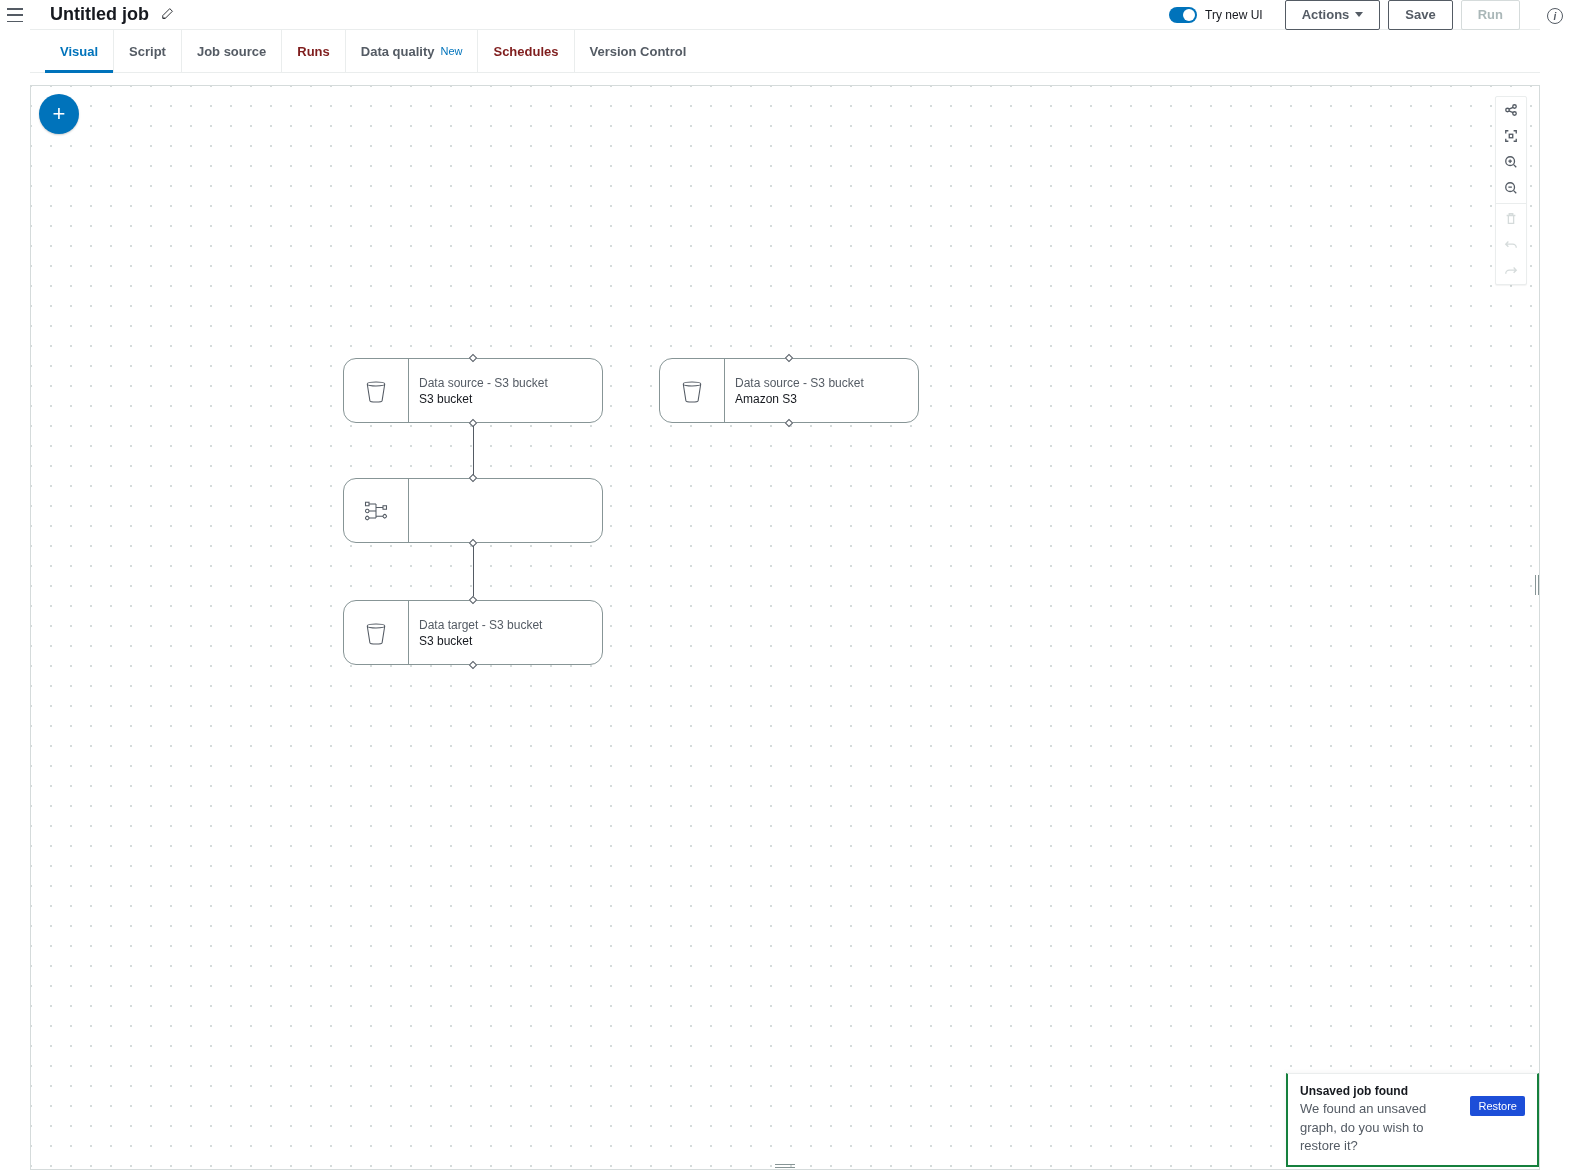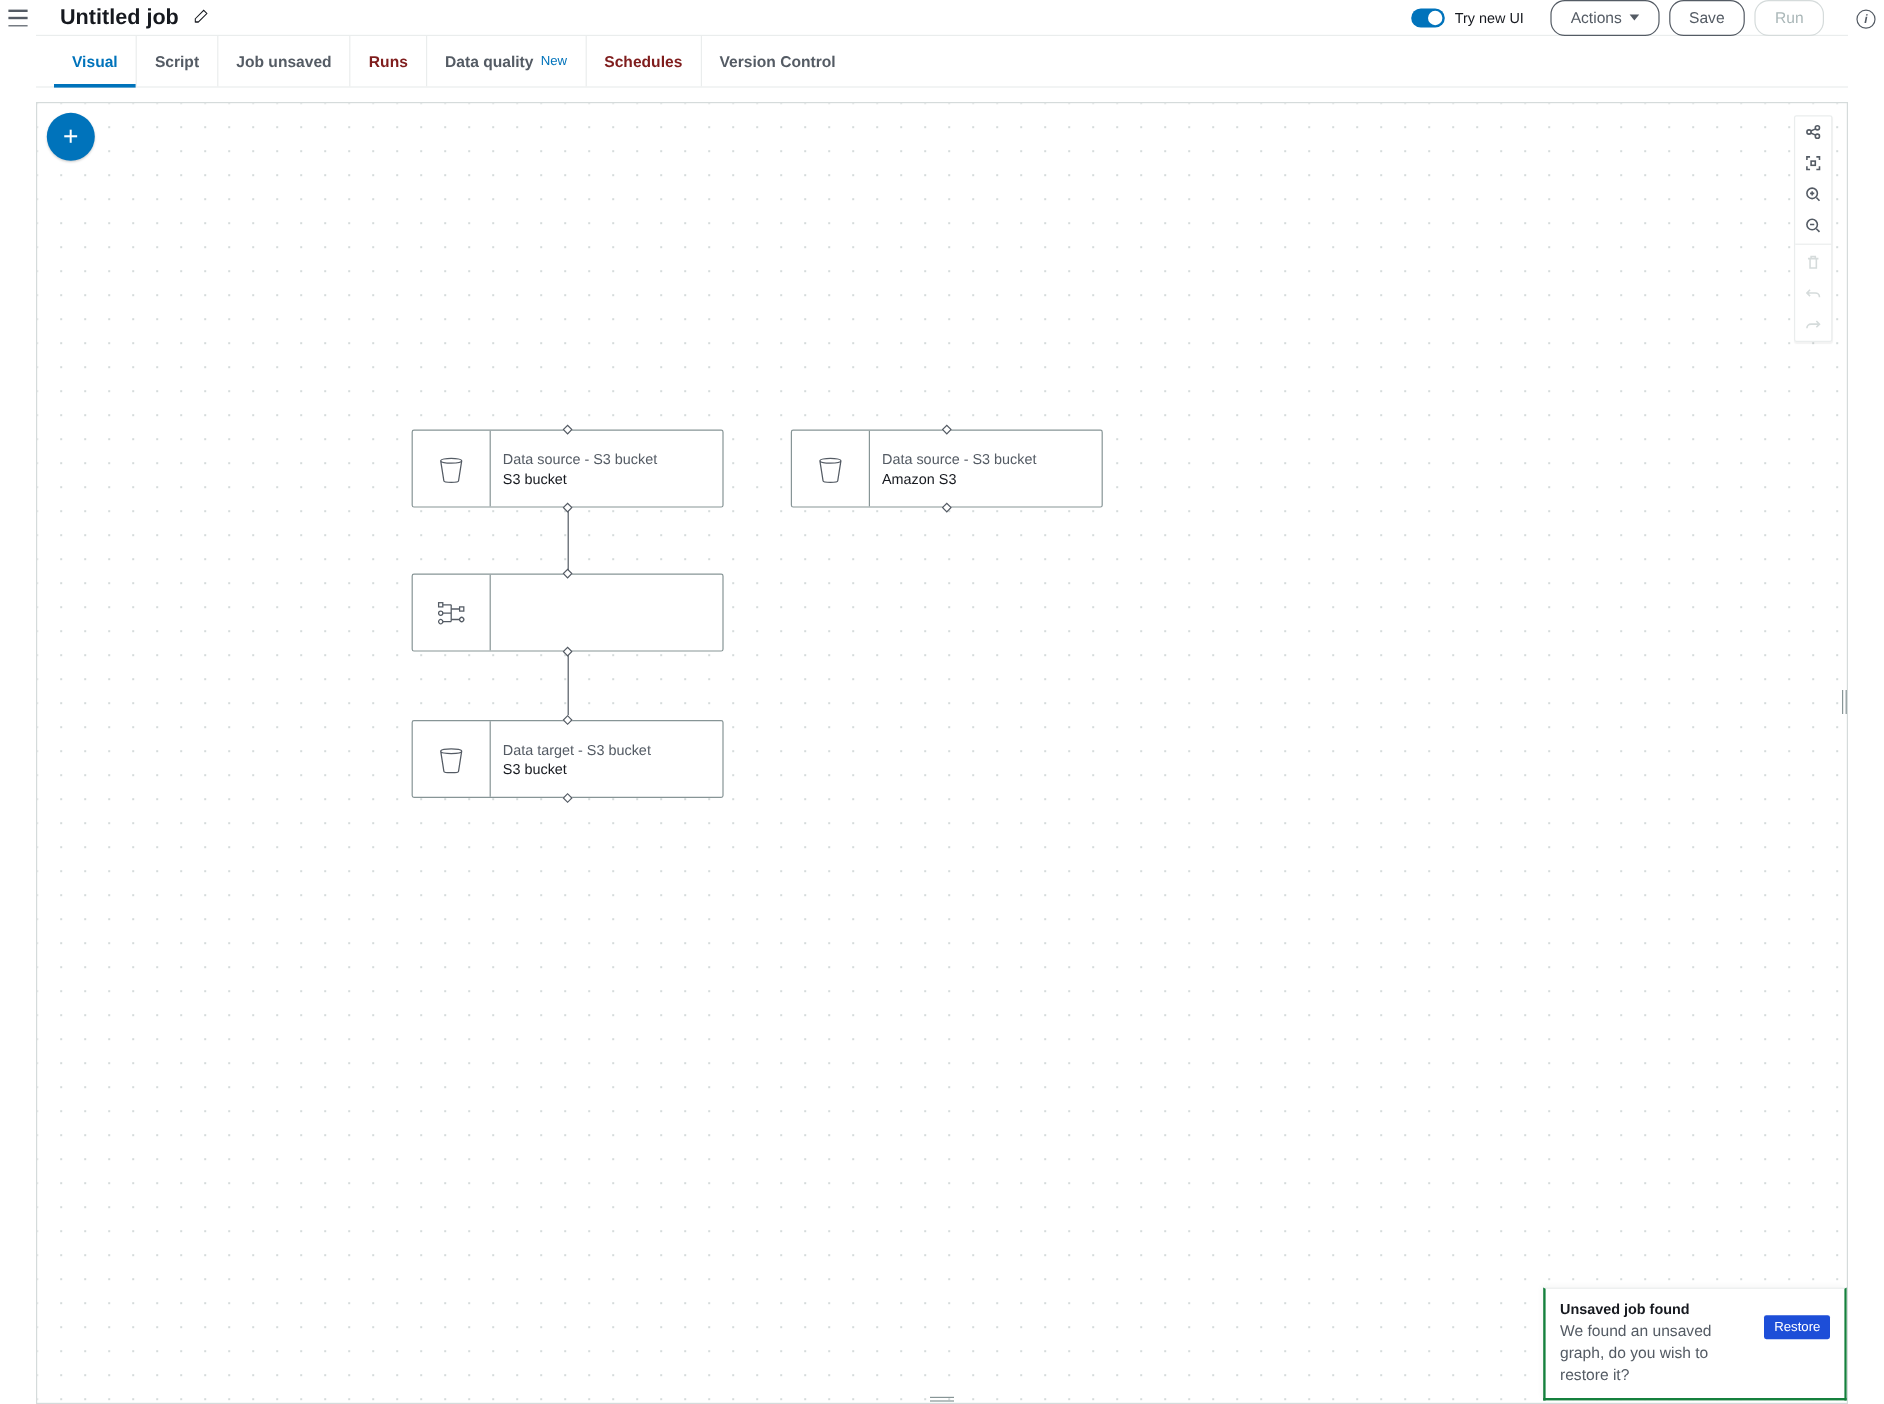--- a/index.html
+++ b/index.html
@@ -92,23 +92,23 @@
       background: #fff;
       border-radius: 50%;
       top: 2px; right: 2px;
     }
     .toggle-label { font-size: 12px; color: #16191f; }
     .btn {
       height: 30px;
       padding: 0 16px;
       border: 1px solid #545b64;
       background: #fff;
-      border-radius: 12px;
+      border-radius: 2px;
       font-size: 13px;
-      font-weight: 400;
+      font-weight: 700;
       color: #545b64;
       cursor: pointer;
       display: inline-flex; align-items: center; gap: 6px;
       margin-left: 8px;
     }
     .btn.disabled {
       border-color: #d5dbdb;
       color: #aab7b8;
       cursor: not-allowed;
     }
@@ -206,21 +206,21 @@
     .tool.disabled { color: #d5dbdb; cursor: not-allowed; }
     .tool-sep { height: 1px; background: #eaeded; margin: 2px 0; }
     .tool svg { width: 14px; height: 14px; stroke: currentColor; fill: none; stroke-width: 1.5; }
 
     
     .node {
       position: absolute;
       width: 260px; height: 65px;
       background: #fff;
       border: 1px solid #879596;
-      border-radius: 2px;
+      border-radius: 13px;
       display: flex;
       cursor: pointer;
     }
     .node-icon-box {
       width: 65px;
       border-right: 1px solid #879596;
       display: flex; align-items: center; justify-content: center;
     }
     .node-icon-box svg { width: 28px; height: 28px; stroke: #545b64; fill: none; stroke-width: 1.2; }
     .node-text {
@@ -353,21 +353,21 @@
   </div>
 
   <div class="tabs">
     <div class="tab active">
         <span>Visual</span>
       </div>
     <div class="tab">
         <span>Script</span>
       </div>
     <div class="tab">
-        <span>Job unsaved</span>
+        <span>Job source</span>
       </div>
     <div class="tab disabled">
         <span>Runs</span>
       </div>
     <div class="tab">
         <span>Data quality</span>
         <span class="new-badge">New</span>
       </div>
     <div class="tab disabled">
         <span>Schedules</span>

